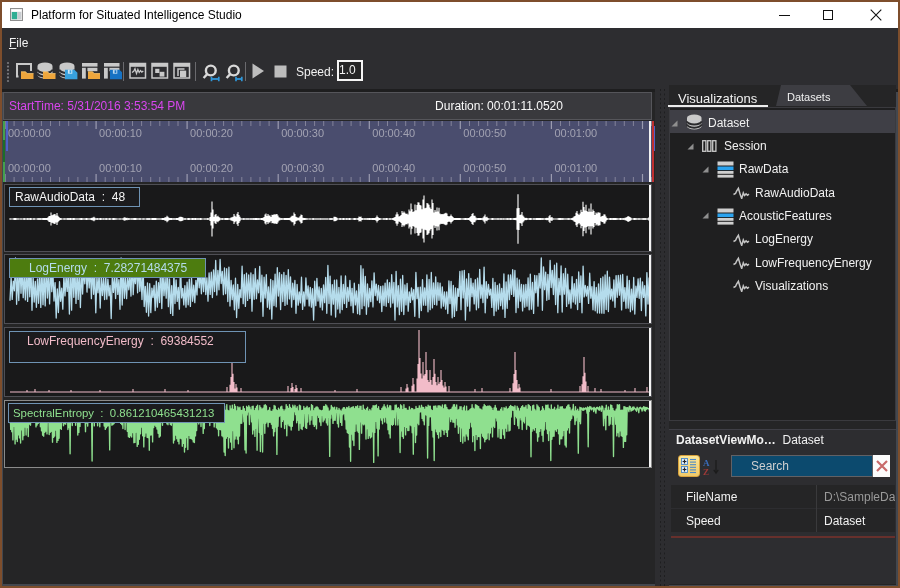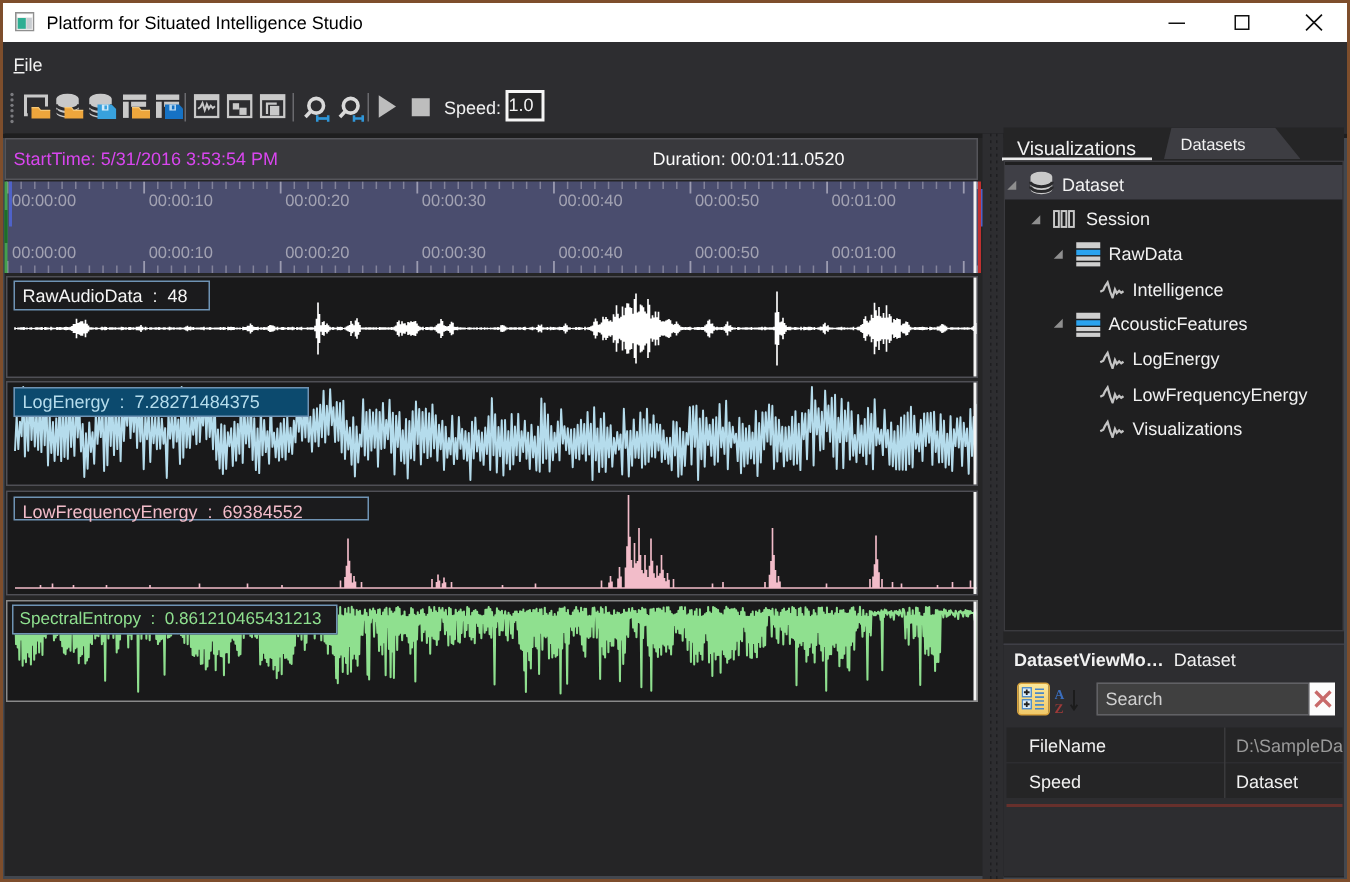--- a/index.html
+++ b/index.html
@@ -327,22 +327,22 @@
 <svg width="646" height="68" viewBox="0 0 646 68" style="position:absolute;left:5px;top:328px">
     <path d="M5 64H648M22 64V62M30 64V61M44 64V62M66 64V62M95 64V62M128 64V61M160 64V61M183 64V62M222 64V59M227 64V31M226 64V49.1M228 64V45.8M225 64V56.7M229 64V54.1M231 64V56M230 64V60.4M232 64V59.6M236 64V60M283 64V58M287 64V55M286 64V60.0M288 64V59.0M291 64V57M290 64V60.9M292 64V60.1M296 64V60M330 64V62M352 64V61M396 64V59M402 64V56M401 64V60.4M403 64V59.6M408 64V50M407 64V57.7M409 64V56.3M414 64V2M413 64V36.1M415 64V29.9M412 64V50.4M416 64V45.4M418 64V34M417 64V50.5M419 64V47.5M416 64V57.4M420 64V55.0M421 64V24M420 64V46.0M422 64V42.0M419 64V55.2M423 64V52.0M425 64V42M424 64V54.1M426 64V51.9M423 64V59.2M427 64V57.4M429 64V31M428 64V49.1M430 64V45.8M427 64V56.7M431 64V54.1M433 64V49M432 64V57.2M434 64V55.8M436 64V42M435 64V54.1M437 64V51.9M434 64V59.2M438 64V57.4M440 64V54M439 64V59.5M441 64V58.5M444 64V58M470 64V61M477 64V60M505 64V60M510 64V24M509 64V46.0M511 64V42.0M508 64V55.2M512 64V52.0M514 64V56M513 64V60.4M515 64V59.6M546 64V61M575 64V58M579 64V29M578 64V48.2M580 64V44.8M577 64V56.3M581 64V53.5M583 64V58M590 64V60M596 64V61M620 64V62M630 64V60M642 64V59M648 64V62" stroke="#f2bcc9" stroke-width="1.1" fill="none"></path>
   </svg>
 <div class="abs" style="left:649px;top:328px;width:2px;height:68px;background:#f4f4f4"></div>
 <div class="abs" style="left:4px;top:400px;width:648px;height:68px;background:#19191a;border:1px solid #8a8a8a"></div>
 <svg width="646" height="66" viewBox="0 0 646 66" style="position:absolute;left:5px;top:401px">
     <path d="M4.0 4.9 L4.6 21.5 L5.1 5.3 L5.7 28.4 L6.2 10.1 L6.8 30.7 L7.3 5.0 L7.9 38.9 L8.4 8.3 L9.0 25.3 L9.5 5.9 L10.1 42.9 L10.6 6.8 L11.2 38.0 L11.7 4.9 L12.3 40.5 L12.8 9.8 L13.4 33.9 L13.9 5.0 L14.5 36.9 L15.0 7.7 L15.6 42.0 L16.1 3.8 L16.7 28.9 L17.2 4.1 L17.8 38.8 L18.3 3.5 L18.9 34.6 L19.4 9.0 L20.0 26.0 L20.5 6.3 L21.1 34.0 L21.6 10.0 L22.2 26.6 L22.7 8.7 L23.3 35.6 L23.8 4.5 L24.4 23.0 L24.9 5.0 L25.5 24.2 L26.0 9.4 L26.6 21.3 L27.1 4.0 L27.7 19.6 L28.2 5.0 L28.8 15.4 L29.3 6.4 L29.9 14.9 L30.4 10.0 L31.0 25.9 L31.5 5.7 L32.1 24.0 L32.6 9.6 L33.2 22.4 L33.7 8.2 L34.3 19.2 L34.8 4.1 L35.4 25.7 L35.9 7.0 L36.5 29.8 L37.0 7.2 L37.6 34.2 L38.1 6.4 L38.7 35.2 L39.2 8.2 L39.8 31.3 L40.3 6.6 L40.9 30.1 L41.4 8.2 L42.0 32.9 L42.5 8.2 L43.1 20.3 L43.6 8.7 L44.2 33.6 L44.7 5.9 L45.3 31.2 L45.8 3.5 L46.4 30.2 L46.9 4.7 L47.5 41.2 L48.0 8.7 L48.6 36.4 L49.1 7.8 L49.7 35.1 L50.2 4.9 L50.8 29.1 L51.3 7.6 L51.9 41.4 L52.4 7.4 L53.0 39.4 L53.5 8.8 L54.1 37.2 L54.6 4.7 L55.2 27.3 L55.7 6.6 L56.3 28.4 L56.8 10.2 L57.4 16.5 L57.9 7.5 L58.5 24.7 L59.0 10.1 L59.6 22.7 L60.1 6.8 L60.7 23.2 L61.2 6.7 L61.8 17.1 L62.3 5.9 L62.9 28.5 L63.4 7.9 L64.0 26.5 L64.5 7.6 L65.1 52.8 L65.6 8.8 L66.2 11.5 L66.7 6.4 L67.3 24.6 L67.8 5.4 L68.4 14.8 L68.9 7.4 L69.5 20.2 L70.0 4.1 L70.6 24.3 L71.1 4.6 L71.7 19.3 L72.2 4.7 L72.8 34.0 L73.3 8.8 L73.9 31.4 L74.4 5.9 L75.0 25.4 L75.5 4.3 L76.1 18.8 L76.6 3.6 L77.2 20.1 L77.7 9.1 L78.3 12.8 L78.8 9.6 L79.4 14.4 L79.9 9.4 L80.5 30.7 L81.0 3.8 L81.6 22.1 L82.1 10.1 L82.7 25.1 L83.2 4.4 L83.8 15.8 L84.3 7.7 L84.9 14.1 L85.4 9.3 L86.0 9.6 L86.5 7.3 L87.1 60.1 L87.6 6.3 L88.2 17.2 L88.7 7.2 L89.3 24.9 L89.8 4.6 L90.4 20.1 L90.9 3.7 L91.5 15.2 L92.0 5.6 L92.6 24.8 L93.1 6.5 L93.7 10.2 L94.2 10.1 L94.8 25.8 L95.3 5.9 L95.9 13.5 L96.4 7.0 L97.0 12.7 L97.5 9.5 L98.1 16.0 L98.6 4.4 L99.2 25.0 L99.7 5.3 L100.3 28.4 L100.8 9.6 L101.4 26.7 L101.9 8.3 L102.5 25.1 L103.0 5.3 L103.6 24.7 L104.1 9.1 L104.7 48.9 L105.2 3.8 L105.8 13.7 L106.3 5.3 L106.9 24.2 L107.4 4.3 L108.0 23.6 L108.5 5.3 L109.1 22.6 L109.6 5.1 L110.2 18.7 L110.7 6.0 L111.3 14.1 L111.8 9.0 L112.4 9.9 L112.9 7.8 L113.5 21.2 L114.0 4.3 L114.6 16.0 L115.1 6.1 L115.7 22.4 L116.2 9.8 L116.8 23.6 L117.3 5.4 L117.9 27.6 L118.4 5.8 L119.0 21.4 L119.5 5.2 L120.1 28.5 L120.6 8.7 L121.2 15.9 L121.7 5.5 L122.3 30.3 L122.8 6.5 L123.4 35.7 L123.9 7.7 L124.5 36.4 L125.0 5.5 L125.6 34.7 L126.1 6.7 L126.7 36.1 L127.2 3.6 L127.8 31.5 L128.3 4.8 L128.9 41.7 L129.4 3.6 L130.0 41.4 L130.5 10.5 L131.1 31.2 L131.6 5.5 L132.2 45.4 L132.7 10.5 L133.3 43.3 L133.8 8.8 L134.4 38.2 L134.9 7.2 L135.5 32.8 L136.0 5.4 L136.6 26.0 L137.1 5.3 L137.7 34.8 L138.2 5.0 L138.8 45.9 L139.3 6.6 L139.9 35.2 L140.4 4.5 L141.0 31.9 L141.5 7.8 L142.1 36.3 L142.6 9.0 L143.2 36.7 L143.7 6.3 L144.3 49.2 L144.8 4.1 L145.4 34.0 L145.9 5.6 L146.5 33.8 L147.0 4.7 L147.6 40.9 L148.1 4.3 L148.7 26.6 L149.2 5.8 L149.8 24.1 L150.3 7.3 L150.9 25.5 L151.4 5.8 L152.0 28.1 L152.5 9.5 L153.1 32.3 L153.6 8.5 L154.2 36.2 L154.7 8.6 L155.3 35.1 L155.8 7.7 L156.4 20.4 L156.9 7.2 L157.5 24.3 L158.0 4.7 L158.6 18.9 L159.1 8.6 L159.7 21.0 L160.2 4.9 L160.8 16.6 L161.3 6.2 L161.9 22.9 L162.4 8.0 L163.0 23.8 L163.5 10.4 L164.1 20.5 L164.6 9.9 L165.2 23.3 L165.7 4.4 L166.3 24.3 L166.8 6.4 L167.4 21.8 L167.9 4.4 L168.5 42.0 L169.0 10.1 L169.6 39.0 L170.1 6.4 L170.7 34.1 L171.2 6.2 L171.8 37.7 L172.3 5.1 L172.9 40.3 L173.4 9.0 L174.0 42.9 L174.5 4.0 L175.1 37.1 L175.6 10.0 L176.2 37.7 L176.7 4.0 L177.3 45.3 L177.8 6.7 L178.4 42.3 L178.9 8.5 L179.5 51.1 L180.0 6.5 L180.6 46.2 L181.1 7.3 L181.7 36.6 L182.2 8.6 L182.8 48.5 L183.3 6.3 L183.9 34.4 L184.4 5.5 L185.0 37.6 L185.5 3.7 L186.1 37.3 L186.6 4.9 L187.2 38.6 L187.7 5.3 L188.3 40.9 L188.8 10.4 L189.4 41.6 L189.9 4.7 L190.5 34.9 L191.0 9.8 L191.6 29.5 L192.1 7.2 L192.7 12.6 L193.2 6.3 L193.8 23.1 L194.3 4.6 L194.9 16.4 L195.4 7.9 L196.0 25.5 L196.5 8.3 L197.1 15.5 L197.6 4.6 L198.2 32.4 L198.7 8.3 L199.3 27.5 L199.8 5.8 L200.4 15.6 L200.9 7.9 L201.5 13.0 L202.0 5.2 L202.6 15.5 L203.1 4.8 L203.7 20.6 L204.2 5.0 L204.8 24.6 L205.3 10.2 L205.9 19.5 L206.4 9.6 L207.0 16.0 L207.5 7.9 L208.1 17.7 L208.6 4.5 L209.2 25.9 L209.7 8.3 L210.3 21.5 L210.8 7.8 L211.4 26.7 L211.9 9.8 L212.5 28.0 L213.0 6.2 L213.6 34.8 L214.1 4.9 L214.7 28.4 L215.2 6.5 L215.8 28.8 L216.3 4.3 L216.9 34.7 L217.4 8.9 L218.0 35.7 L218.5 10.2 L219.1 51.1 L219.6 4.9 L220.2 54.5 L220.7 9.3 L221.3 37.2 L221.8 3.6 L222.4 35.3 L222.9 9.3 L223.5 47.0 L224.0 9.9 L224.6 36.5 L225.1 4.8 L225.7 41.0 L226.2 8.0 L226.8 48.4 L227.3 4.1 L227.9 29.6 L228.4 8.5 L229.0 46.8 L229.5 3.5 L230.1 38.0 L230.6 5.4 L231.2 34.9 L231.7 10.0 L232.3 38.2 L232.8 5.7 L233.4 42.8 L233.9 6.9 L234.5 35.1 L235.0 6.2 L235.6 22.2 L236.1 9.4 L236.7 22.3 L237.2 9.4 L237.8 12.1 L238.3 5.4 L238.9 20.8 L239.4 7.6 L240.0 48.9 L240.5 10.4 L241.1 52.0 L241.6 5.3 L242.2 14.0 L242.7 6.5 L243.3 10.8 L243.8 4.7 L244.4 23.5 L244.9 6.2 L245.5 13.0 L246.0 8.9 L246.6 20.9 L247.1 5.5 L247.7 33.0 L248.2 5.1 L248.8 28.9 L249.3 9.6 L249.9 35.4 L250.4 7.4 L251.0 27.2 L251.5 5.4 L252.1 49.2 L252.6 4.1 L253.2 17.0 L253.7 9.9 L254.3 31.6 L254.8 4.7 L255.4 50.5 L255.9 6.7 L256.5 33.3 L257.0 8.1 L257.6 51.0 L258.1 7.1 L258.7 22.1 L259.2 4.3 L259.8 32.3 L260.3 3.7 L260.9 22.2 L261.4 4.9 L262.0 20.8 L262.5 9.9 L263.1 25.8 L263.6 9.3 L264.2 21.3 L264.7 6.6 L265.3 21.2 L265.8 10.3 L266.4 23.2 L266.9 10.3 L267.5 27.3 L268.0 8.8 L268.6 34.9 L269.1 4.4 L269.7 30.6 L270.2 5.1 L270.8 26.1 L271.3 8.8 L271.9 53.4 L272.4 9.6 L273.0 25.3 L273.5 7.1 L274.1 15.5 L274.6 9.0 L275.2 14.6 L275.7 5.9 L276.3 26.2 L276.8 5.1 L277.4 20.4 L277.9 8.4 L278.5 18.6 L279.0 10.1 L279.6 27.6 L280.1 8.8 L280.7 23.2 L281.2 3.6 L281.8 34.8 L282.3 5.4 L282.9 22.9 L283.4 7.5 L284.0 24.6 L284.5 3.7 L285.1 25.1 L285.6 6.5 L286.2 29.0 L286.7 7.6 L287.3 25.3 L287.8 4.1 L288.4 19.2 L288.9 5.9 L289.5 10.6 L290.0 4.3 L290.6 13.6 L291.1 7.4 L291.7 21.8 L292.2 5.7 L292.8 19.2 L293.3 9.9 L293.9 29.3 L294.4 4.1 L295.0 22.0 L295.5 5.0 L296.1 27.6 L296.6 9.7 L297.2 28.5 L297.7 9.3 L298.3 25.2 L298.8 5.5 L299.4 12.2 L299.9 7.6 L300.5 26.6 L301.0 6.6 L301.6 27.4 L302.1 5.3 L302.7 21.0 L303.2 7.1 L303.8 12.5 L304.3 6.6 L304.9 23.6 L305.4 10.1 L306.0 19.0 L306.5 3.6 L307.1 14.3 L307.6 4.7 L308.2 23.2 L308.7 9.8 L309.3 25.4 L309.8 7.5 L310.4 23.7 L310.9 6.3 L311.5 27.8 L312.0 5.7 L312.6 14.1 L313.1 6.8 L313.7 16.4 L314.2 9.0 L314.8 20.9 L315.3 9.3 L315.9 24.5 L316.4 9.8 L317.0 14.4 L317.5 9.5 L318.1 20.8 L318.6 5.5 L319.2 19.1 L319.7 5.4 L320.3 16.7 L320.8 3.7 L321.4 21.8 L321.9 5.0 L322.5 24.1 L323.0 7.0 L323.6 16.2 L324.1 10.5 L324.7 55.4 L325.2 9.2 L325.8 17.2 L326.3 4.5 L326.9 13.1 L327.4 6.2 L328.0 22.4 L328.5 7.0 L329.1 19.2 L329.6 6.1 L330.2 19.3 L330.7 9.1 L331.3 11.1 L331.8 6.5 L332.4 22.5 L332.9 9.4 L333.5 26.0 L334.0 7.5 L334.6 11.6 L335.1 9.2 L335.7 21.4 L336.2 10.1 L336.8 24.4 L337.3 8.1 L337.9 13.6 L338.4 6.6 L339.0 12.3 L339.5 6.7 L340.1 18.7 L340.6 8.3 L341.2 28.0 L341.7 6.5 L342.3 31.5 L342.8 6.9 L343.4 32.4 L343.9 5.4 L344.5 46.0 L345.0 7.7 L345.6 60.3 L346.1 6.6 L346.7 33.1 L347.2 6.2 L347.8 39.1 L348.3 5.7 L348.9 44.6 L349.4 7.6 L350.0 30.4 L350.5 5.6 L351.1 22.8 L351.6 5.8 L352.2 29.9 L352.7 4.8 L353.3 31.3 L353.8 7.6 L354.4 48.4 L354.9 5.3 L355.5 20.8 L356.0 5.2 L356.6 32.2 L357.1 9.7 L357.7 22.8 L358.2 4.1 L358.8 23.9 L359.3 8.1 L359.9 22.9 L360.4 9.3 L361.0 38.0 L361.5 7.6 L362.1 27.7 L362.6 6.2 L363.2 37.4 L363.7 10.1 L364.3 34.5 L364.8 8.4 L365.4 36.9 L365.9 10.0 L366.5 35.9 L367.0 7.2 L367.6 30.7 L368.1 4.7 L368.7 61.4 L369.2 4.9 L369.8 31.4 L370.3 4.7 L370.9 20.4 L371.4 3.9 L372.0 27.3 L372.5 7.7 L373.1 54.9 L373.6 5.7 L374.2 28.1 L374.7 9.3 L375.3 16.7 L375.8 9.7 L376.4 19.1 L376.9 7.4 L377.5 22.8 L378.0 5.9 L378.6 16.7 L379.1 3.7 L379.7 21.1 L380.2 6.0 L380.8 16.1 L381.3 7.9 L381.9 22.0 L382.4 4.1 L383.0 28.7 L383.5 7.0 L384.1 32.8 L384.6 4.8 L385.2 36.9 L385.7 4.8 L386.3 23.3 L386.8 10.0 L387.4 24.3 L387.9 9.5 L388.5 23.3 L389.0 9.9 L389.6 16.6 L390.1 4.3 L390.7 23.9 L391.2 4.0 L391.8 9.1 L392.3 7.7 L392.9 24.1 L393.4 6.6 L394.0 17.4 L394.5 8.2 L395.1 51.6 L395.6 3.8 L396.2 29.9 L396.7 5.0 L397.3 35.4 L397.8 8.7 L398.4 37.3 L398.9 3.6 L399.5 25.3 L400.0 7.7 L400.6 33.9 L401.1 7.3 L401.7 26.4 L402.2 9.1 L402.8 29.5 L403.3 9.5 L403.9 29.5 L404.4 5.8 L405.0 23.8 L405.5 9.0 L406.1 24.7 L406.6 7.4 L407.2 31.7 L407.7 7.7 L408.3 53.2 L408.8 8.9 L409.4 25.4 L409.9 8.4 L410.5 41.6 L411.0 5.5 L411.6 34.1 L412.1 7.4 L412.7 22.0 L413.2 7.4 L413.8 23.7 L414.3 4.8 L414.9 11.1 L415.4 7.5 L416.0 10.5 L416.5 4.3 L417.1 17.4 L417.6 6.3 L418.2 19.8 L418.7 6.4 L419.3 23.8 L419.8 8.4 L420.4 13.7 L420.9 5.7 L421.5 14.1 L422.0 6.4 L422.6 57.1 L423.1 4.2 L423.7 24.4 L424.2 5.2 L424.8 15.9 L425.3 5.2 L425.9 15.5 L426.4 9.0 L427.0 29.3 L427.5 9.6 L428.1 36.1 L428.6 5.3 L429.2 59.5 L429.7 5.2 L430.3 27.8 L430.8 4.9 L431.4 30.7 L431.9 7.3 L432.5 33.3 L433.0 4.9 L433.6 37.0 L434.1 4.7 L434.7 30.5 L435.2 5.1 L435.8 35.5 L436.3 6.2 L436.9 28.1 L437.4 4.0 L438.0 29.3 L438.5 7.8 L439.1 33.5 L439.6 3.9 L440.2 28.6 L440.7 3.8 L441.3 31.4 L441.8 6.5 L442.4 35.4 L442.9 8.4 L443.5 28.7 L444.0 9.2 L444.6 15.6 L445.1 8.6 L445.7 20.6 L446.2 8.1 L446.8 18.1 L447.3 6.2 L447.9 21.1 L448.4 3.8 L449.0 21.3 L449.5 3.6 L450.1 26.2 L450.6 6.3 L451.2 17.2 L451.7 3.9 L452.3 23.9 L452.8 9.3 L453.4 32.3 L453.9 8.5 L454.5 25.6 L455.0 5.8 L455.6 40.4 L456.1 5.7 L456.7 26.9 L457.2 9.8 L457.8 42.0 L458.3 6.7 L458.9 34.9 L459.4 5.0 L460.0 40.2 L460.5 10.1 L461.1 32.8 L461.6 5.2 L462.2 35.0 L462.7 10.2 L463.3 38.8 L463.8 9.7 L464.4 27.3 L464.9 8.5 L465.5 21.1 L466.0 7.6 L466.6 25.8 L467.1 3.7 L467.7 40.7 L468.2 7.2 L468.8 34.4 L469.3 8.2 L469.9 49.6 L470.4 3.7 L471.0 33.3 L471.5 4.2 L472.1 38.6 L472.6 5.0 L473.2 35.6 L473.7 5.6 L474.3 35.6 L474.8 7.9 L475.4 47.5 L475.9 8.1 L476.5 32.0 L477.0 9.2 L477.6 35.2 L478.1 5.9 L478.7 36.8 L479.2 3.5 L479.8 40.8 L480.3 4.7 L480.9 38.4 L481.4 5.6 L482.0 37.5 L482.5 5.1 L483.1 31.7 L483.6 5.1 L484.2 38.7 L484.7 4.9 L485.3 32.0 L485.8 5.8 L486.4 26.1 L486.9 7.3 L487.5 35.9 L488.0 9.6 L488.6 25.1 L489.1 6.9 L489.7 26.5 L490.2 4.4 L490.8 16.9 L491.3 7.1 L491.9 19.9 L492.4 10.2 L493.0 36.0 L493.5 10.1 L494.1 27.2 L494.6 10.1 L495.2 37.3 L495.7 8.3 L496.3 37.6 L496.8 6.6 L497.4 27.6 L497.9 10.1 L498.5 33.7 L499.0 6.6 L499.6 37.2 L500.1 7.5 L500.7 27.0 L501.2 5.8 L501.8 30.3 L502.3 8.1 L502.9 22.9 L503.4 7.5 L504.0 30.1 L504.5 5.7 L505.1 29.2 L505.6 4.4 L506.2 16.0 L506.7 5.5 L507.3 9.0 L507.8 5.7 L508.4 9.3 L508.9 6.1 L509.5 23.4 L510.0 4.8 L510.6 15.2 L511.1 10.0 L511.7 16.9 L512.2 5.3 L512.8 24.7 L513.3 7.2 L513.9 27.6 L514.4 10.1 L515.0 16.7 L515.5 7.5 L516.1 18.9 L516.6 5.6 L517.2 28.6 L517.7 4.7 L518.3 20.2 L518.8 6.8 L519.4 21.9 L519.9 6.3 L520.5 15.0 L521.0 4.6 L521.6 28.3 L522.1 8.3 L522.7 23.9 L523.2 3.7 L523.8 24.3 L524.3 4.3 L524.9 25.5 L525.4 5.6 L526.0 55.8 L526.5 10.3 L527.1 30.2 L527.6 4.8 L528.2 27.5 L528.7 4.1 L529.3 29.2 L529.8 8.3 L530.4 26.3 L530.9 10.0 L531.5 31.7 L532.0 3.8 L532.6 40.2 L533.1 5.2 L533.7 35.8 L534.2 6.7 L534.8 30.3 L535.3 10.4 L535.9 27.3 L536.4 9.4 L537.0 34.2 L537.5 5.6 L538.1 40.6 L538.6 7.8 L539.2 29.0 L539.7 9.8 L540.3 20.4 L540.8 4.1 L541.4 28.1 L541.9 4.4 L542.5 32.6 L543.0 4.0 L543.6 39.5 L544.1 7.4 L544.7 29.6 L545.2 8.8 L545.8 59.5 L546.3 4.0 L546.9 38.2 L547.4 8.4 L548.0 35.2 L548.5 8.2 L549.1 35.2 L549.6 6.3 L550.2 28.6 L550.7 9.3 L551.3 30.3 L551.8 7.9 L552.4 27.5 L552.9 4.2 L553.5 32.7 L554.0 8.4 L554.6 43.2 L555.1 6.0 L555.7 37.7 L556.2 6.0 L556.8 37.8 L557.3 5.6 L557.9 34.8 L558.4 7.9 L559.0 29.4 L559.5 8.1 L560.1 44.0 L560.6 8.0 L561.2 46.0 L561.7 5.8 L562.3 29.1 L562.8 4.3 L563.4 26.6 L563.9 3.8 L564.5 32.1 L565.0 6.6 L565.6 19.3 L566.1 10.0 L566.7 17.5 L567.2 8.3 L567.8 13.7 L568.3 3.5 L568.9 14.8 L569.4 10.3 L570.0 23.5 L570.5 5.7 L571.1 19.7 L571.6 9.8 L572.2 16.0 L572.7 8.2 L573.3 52.2 L573.8 10.3 L574.4 20.4 L574.9 6.3 L575.5 22.7 L576.0 6.7 L576.6 7.7 L577.1 8.0 L577.7 9.2 L578.2 7.0 L578.8 9.2 L579.3 7.7 L579.9 8.0 L580.4 6.8 L581.0 8.2 L581.5 7.3 L582.1 12.2 L582.6 5.9 L583.2 45.8 L583.7 6.6 L584.3 10.4 L584.8 5.4 L585.4 7.7 L585.9 5.9 L586.5 8.8 L587.0 7.3 L587.6 7.5 L588.1 7.0 L588.7 10.6 L589.2 6.3 L589.8 8.8 L590.3 7.7 L590.9 12.1 L591.4 6.5 L592.0 7.4 L592.5 6.3 L593.1 8.3 L593.6 7.0 L594.2 9.3 L594.7 5.7 L595.3 7.6 L595.8 8.0 L596.4 10.2 L596.9 5.0 L597.5 5.3 L598.0 7.3 L598.6 24.7 L599.1 10.0 L599.7 17.1 L600.2 7.3 L600.8 28.8 L601.3 4.1 L601.9 14.2 L602.4 9.7 L603.0 14.0 L603.5 5.9 L604.1 24.5 L604.6 9.4 L605.2 23.0 L605.7 4.0 L606.3 15.4 L606.8 4.4 L607.4 23.4 L607.9 7.5 L608.5 55.6 L609.0 9.8 L609.6 14.8 L610.1 10.1 L610.7 23.2 L611.2 8.1 L611.8 34.9 L612.3 3.6 L612.9 31.5 L613.4 4.1 L614.0 35.8 L614.5 3.6 L615.1 29.9 L615.6 9.5 L616.2 34.7 L616.7 9.1 L617.3 35.3 L617.8 9.1 L618.4 46.4 L618.9 5.7 L619.5 40.3 L620.0 5.8 L620.6 40.4 L621.1 6.7 L621.7 33.8 L622.2 6.6 L622.8 6.8 L623.3 7.1 L623.9 10.6 L624.4 5.1 L625.0 8.0 L625.5 5.8 L626.1 10.2 L626.6 7.6 L627.2 9.4 L627.7 6.2 L628.3 8.8 L628.8 5.9 L629.4 7.2 L629.9 7.4 L630.5 8.9 L631.0 8.0 L631.6 10.2 L632.1 6.1 L632.7 7.8 L633.2 7.8 L633.8 11.7 L634.3 6.8 L634.9 7.0 L635.4 6.2 L636.0 7.8 L636.5 7.2 L637.1 10.1 L637.6 7.0 L638.2 7.6 L638.7 5.7 L639.3 9.6 L639.8 6.2 L640.4 10.0 L640.9 6.4 L641.5 8.2 L642.0 6.5 L642.6 7.6 L643.1 7.7 L643.7 7.7 L644.2 7.5 L644.8 12.4 L645.3 5.5 L645.9 8.1 L646.4 9.4 L647.0 40.1 L647.5 10.3 L648.1 39.3 L648.6 8.2 L649.2 41.1 L649.7 8.4 L650.3 34.8" stroke="#8fe08f" stroke-width="1.35" fill="none" stroke-linejoin="round"></path>
   </svg>
 <div class="abs" style="left:649px;top:401px;width:2px;height:66px;background:#f4f4f4"></div>
 <div class="abs" style="left:9px;top:187px;width:131px;height:20px;background:#1b1b1d;border:1px solid #6f93b4;color:#f5f5f5;line-height:19px;padding-left:5px;white-space:nowrap">RawAudioData&nbsp; :&nbsp; 48</div>
-<div class="abs" style="left:9px;top:258px;width:197px;height:20px;background:#0c4a6e;border:1px solid #6f93b4;color:#b5dcec;line-height:19px;padding-left:5px;white-space:nowrap">LogEnergy&nbsp; :&nbsp; 7.28271484375</div>
-<div class="abs" style="left:9px;top:331px;width:237px;height:16px;background:#1b1b1d;border:1px solid #6f93b4;color:#f2bcc9;line-height:19px;padding-left:5px;white-space:nowrap">LowFrequencyEnergy&nbsp; :&nbsp; 69384552</div>
+<div class="abs" style="left:9px;top:258px;width:197px;height:20px;background:#4d7c0f;border:1px solid #6f93b4;color:#b5dcec;line-height:19px;padding-left:19px;white-space:nowrap">LogEnergy&nbsp; :&nbsp; 7.28271484375</div>
+<div class="abs" style="left:9px;top:331px;width:237px;height:32px;background:#1b1b1d;border:1px solid #6f93b4;color:#f2bcc9;line-height:19px;padding-left:17px;white-space:nowrap">LowFrequencyEnergy&nbsp; :&nbsp; 69384552</div>
 <div class="abs" style="left:8px;top:403px;width:217px;height:20px;background:#1b1b1d;border:1px solid #6f93b4;color:#8fe08f;line-height:19px;padding-left:4px;white-space:nowrap;font-size:11.4px">SpectralEntropy&nbsp; :&nbsp; 0.861210465431213</div>
 <div class="abs" style="left:655px;top:89px;width:14px;height:497px;background:#2d2d30"></div>
 <svg width="2" height="497" viewBox="0 0 2 497" style="position:absolute;left:660px;top:89px">
     <rect x="0" y="0.0" width="1" height="1.9" fill="#1e1e20"></rect>
     <rect x="0" y="4.5" width="1" height="1.9" fill="#1e1e20"></rect>
     <rect x="0" y="9.0" width="1" height="1.9" fill="#1e1e20"></rect>
     <rect x="0" y="13.5" width="1" height="1.9" fill="#1e1e20"></rect>
     <rect x="0" y="18.0" width="1" height="1.9" fill="#1e1e20"></rect>
     <rect x="0" y="22.5" width="1" height="1.9" fill="#1e1e20"></rect>
     <rect x="0" y="27.0" width="1" height="1.9" fill="#1e1e20"></rect>
@@ -611,21 +611,21 @@
       <rect x="0.5" y="10" width="16" height="2.8" fill="#cfcfcf"></rect>
       <rect x="0.5" y="13.8" width="16" height="2.8" fill="#cfcfcf"></rect>
     </svg>
   </div>
 <div class="abs" style="left:739px;top:162px;color:#f1f1f1">RawData</div>
 <div class="abs" style="left:733px;top:186px">
     <svg width="17" height="13" viewBox="0 0 17 13" style="position:absolute;">
       <path d="M0.5,8.5 l2,-1 1.2,-2.6 1.7,-2.6 1.8,6.3 1.5,3.9 1.6,-5.6 1.2,2.6 1.6,-1.6 1.4,1.3 1.5,-1" stroke="#c4c4c4" stroke-width="1.5" fill="none"></path>
     </svg>
   </div>
-<div class="abs" style="left:755px;top:186px;color:#f1f1f1">Intelligence</div>
+<div class="abs" style="left:755px;top:186px;color:#f1f1f1">RawAudioData</div>
 <div class="abs" style="left:702px;top:212px">
     <svg width="7" height="7" viewBox="0 0 7 7" style="position:absolute;">
       <path d="M6.5,0.5 V6.5 H0.5 Z" fill="#8f8f8f"></path>
     </svg>
   </div>
 <div class="abs" style="left:717px;top:208px">
     <svg width="17" height="17" viewBox="0 0 17 17" style="position:absolute;">
       <rect x="0.5" y="0.5" width="16" height="4" fill="#cfcfcf"></rect>
       <rect x="0.5" y="5.5" width="16" height="3.6" fill="#2ba3ef"></rect>
       <rect x="0.5" y="10" width="16" height="2.8" fill="#cfcfcf"></rect>
@@ -668,21 +668,21 @@
       <path d="M9,14.5 h6" stroke="#4a88c8" stroke-width="1.1"></path>
     </svg>
   </div>
 <div class="abs" style="left:703px;top:458px">
     <svg width="17" height="18" viewBox="0 0 17 18" style="position:absolute;">
       <text x="0" y="8" font-size="9" font-weight="bold" fill="#3a6dbc" font-family="Liberation Serif,serif">A</text>
       <text x="0" y="17" font-size="9" font-weight="bold" fill="#9e3a38" font-family="Liberation Serif,serif">Z</text>
       <path d="M13,2 V15 M10.8,11.8 L13,15 L15.2,11.8" stroke="#1c1c1c" stroke-width="1.3" fill="none"></path>
     </svg>
   </div>
-<div class="abs" style="left:731px;top:455px;width:142px;height:22px;background:#404040;border:1px solid #616165;color:#cfcfcf;line-height:20px;padding-left:5px">Search</div>
+<div class="abs" style="left:731px;top:455px;width:142px;height:22px;background:#0c4a6e;border:1px solid #616165;color:#cfcfcf;line-height:20px;padding-left:19px">Search</div>
 <div class="abs" style="left:873px;top:455px;width:17px;height:22px;background:#fcfcfc"></div>
 <svg width="12" height="12" viewBox="0 0 12 12" style="position:absolute;left:876px;top:460px">
     <path d="M1,1 L11,11 M11,1 L1,11" stroke="#c86a6a" stroke-width="2.2"></path>
   </svg>
 <div class="abs" style="left:671px;top:485px;width:224px;height:23px;background:#252526"></div>
 <div class="abs" style="left:671px;top:509px;width:224px;height:23px;background:#252526"></div>
 <div class="abs" style="left:816px;top:485px;width:1px;height:47px;background:#3a3a3c"></div>
 <div class="abs" style="left:686px;top:490px;color:#f1f1f1">FileName</div>
 <div class="abs" style="left:824px;top:490px;width:71px;overflow:hidden;color:#9a9a9a;white-space:nowrap">D:\SampleDat</div>
 <div class="abs" style="left:686px;top:514px;color:#f1f1f1">Speed</div>

